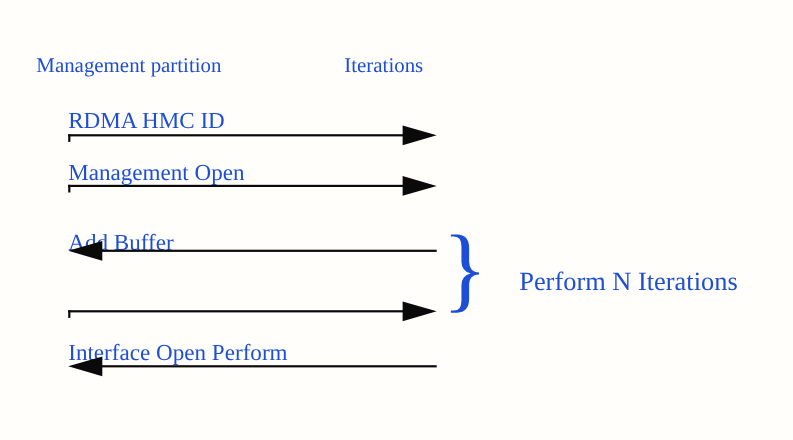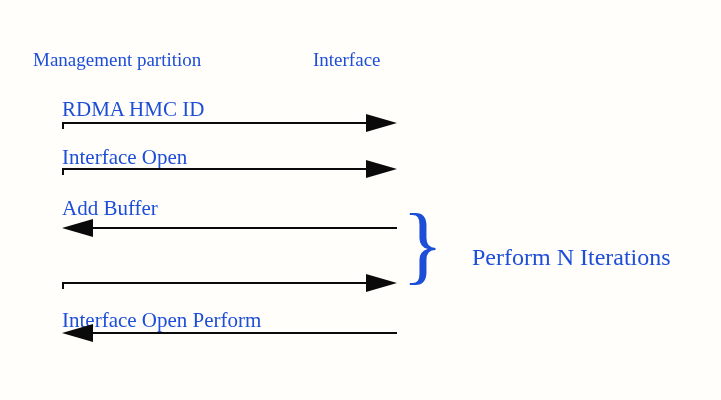--- a/index.html
+++ b/index.html
@@ -68,33 +68,33 @@
     font-size: 24px;
     white-space: nowrap;
   }
 </style>
 </head>
 <body>
 
 <div class="canvas">
 
   <div class="actor actor-mgmt">Management partition</div>
-  <div class="actor actor-hyp">Interface</div>
+  <div class="actor actor-hyp">Iterations</div>
 
   <div class="msg-label" style="top:97px">RDMA HMC ID</div>
   <div class="msg-line" style="left:62px; top:122px; width:306px"></div>
   <div class="end-tick" style="left:62px; top:122px"></div>
   <div class="arrow-right" style="left:366px; top:114px"></div>
 
-  <div class="msg-label" style="top:145px">Interface Open</div>
+  <div class="msg-label" style="top:145px">Management Open</div>
   <div class="msg-line" style="left:62px; top:168px; width:306px"></div>
   <div class="end-tick" style="left:62px; top:168px"></div>
   <div class="arrow-right" style="left:366px; top:160px"></div>
 
-  <div class="msg-label" style="top:196px">Add Buffer</div>
+  <div class="msg-label" style="top:208px">Add Buffer</div>
   <div class="msg-line" style="left:92px; top:227px; width:305px"></div>
   <div class="arrow-left" style="left:62px; top:219px"></div>
 
   <div class="msg-line" style="left:62px; top:282px; width:306px"></div>
   <div class="end-tick" style="left:62px; top:282px"></div>
   <div class="arrow-right" style="left:366px; top:274px"></div>
 
   <div class="msg-label" style="top:308px">Interface Open Perform</div>
   <div class="msg-line" style="left:92px; top:332px; width:305px"></div>
   <div class="arrow-left" style="left:62px; top:324px"></div>

